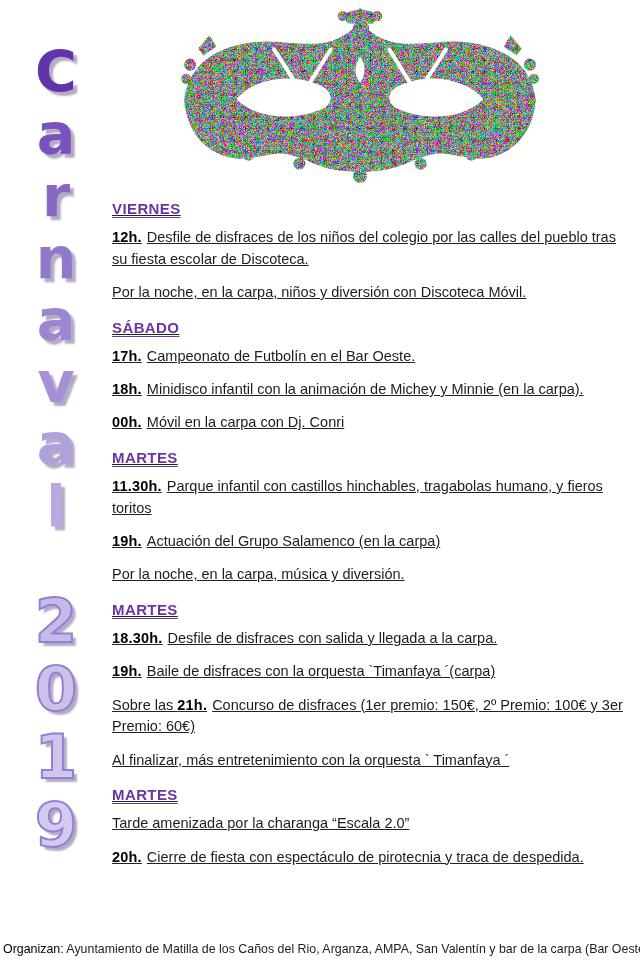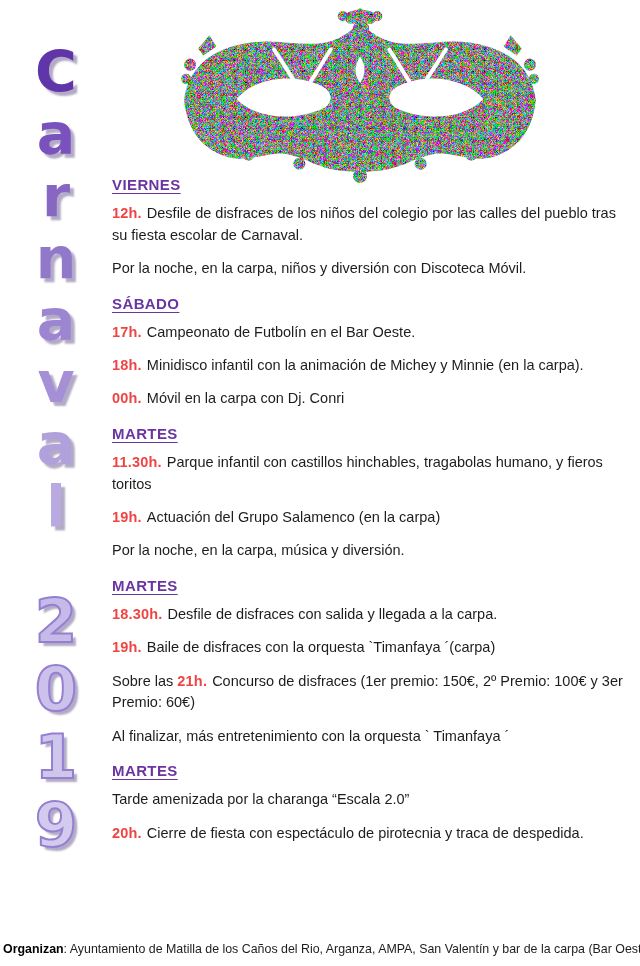--- a/index.html
+++ b/index.html
@@ -28,40 +28,40 @@
   .c4{color:#9c85d1}.c5{color:#a58fd6}.c6{color:#b0a0dc}.c7{color:#b8aae0}
   .c8{color:#c6bbe8}.c9{color:#cbc1ea}.c10{color:#cfc7eb}.c11{color:#d3cbee}
   .digit{height:68px;line-height:66px;font-size:61px;-webkit-text-stroke:2px #967fd2;}
   .vgap{display:block;height:50px;}
 
   
   .mask-wrap{position:absolute;left:178px;top:4px;width:364px;height:180px;}
   .mask-wrap svg{width:100%;height:100%;display:block;}
 
   
-  .content{position:absolute;left:112px;top:176px;right:10px;color:#222;}
+  .content{position:absolute;left:112px;top:200px;right:10px;color:#222;text-decoration:underline;}
   .day{
     font-size:15px;font-weight:700;letter-spacing:.4px;
     color:#6a35a3;text-decoration:underline;text-underline-offset:3px;
     margin:15px 0 10px 0;
   }
   .day:first-child{margin-top:0;}
   .item{
     font-size:14.5px;line-height:1.5;margin:0 0 11.5px 0;color:#1d1d1d;
   }
   .item .pre{font-weight:400;}
-  .item .time{font-weight:800;color:#ef4444;margin-right:5px;letter-spacing:.2px;}
+  .item .time{font-weight:800;color:#000000;margin-right:5px;letter-spacing:.2px;}
   .item .time:empty{margin-right:0;}
 
   
   .footer{
     position:absolute;left:3px;right:3px;bottom:10px;
     font-size:12.4px;color:#1d1d1d;white-space:nowrap;
   }
-  .footer .flabel{font-weight:700;color:#000;}
+  .footer .flabel{font-weight:400;color:#000;}
 </style>
 </head>
 <body>
 
 <div class="poster">
 
   <div class="vertical-title">
     <span class="vl c0">C</span>
     <span class="vl c1">a</span>
     <span class="vl c2">r</span>
@@ -131,21 +131,21 @@
           <path d="M209,45 L229,77"></path>
       </g>
       <path d="M180,52 c-6,10 -6,18 0,26 c6,-8 6,-18 0,-26 Z" fill="#ffffff"></path>
     </svg>
   </div>
 
   <div class="content">
 
     <h2 class="day">VIERNES</h2>
     <p class="item">
-      <span class="time">12h.</span><span class="txt">Desfile de disfraces de los niños del colegio por las calles del pueblo tras su fiesta escolar de Carnaval.</span>
+      <span class="time">12h.</span><span class="txt">Desfile de disfraces de los niños del colegio por las calles del pueblo tras su fiesta escolar de Discoteca.</span>
     </p>
     <p class="item">
       <span class="txt">Por la noche, en la carpa, niños y diversión con Discoteca Móvil.</span>
     </p>
 
     <h2 class="day">SÁBADO</h2>
     <p class="item">
       <span class="time">17h.</span><span class="txt">Campeonato de Futbolín en el Bar Oeste.</span>
     </p>
     <p class="item">

